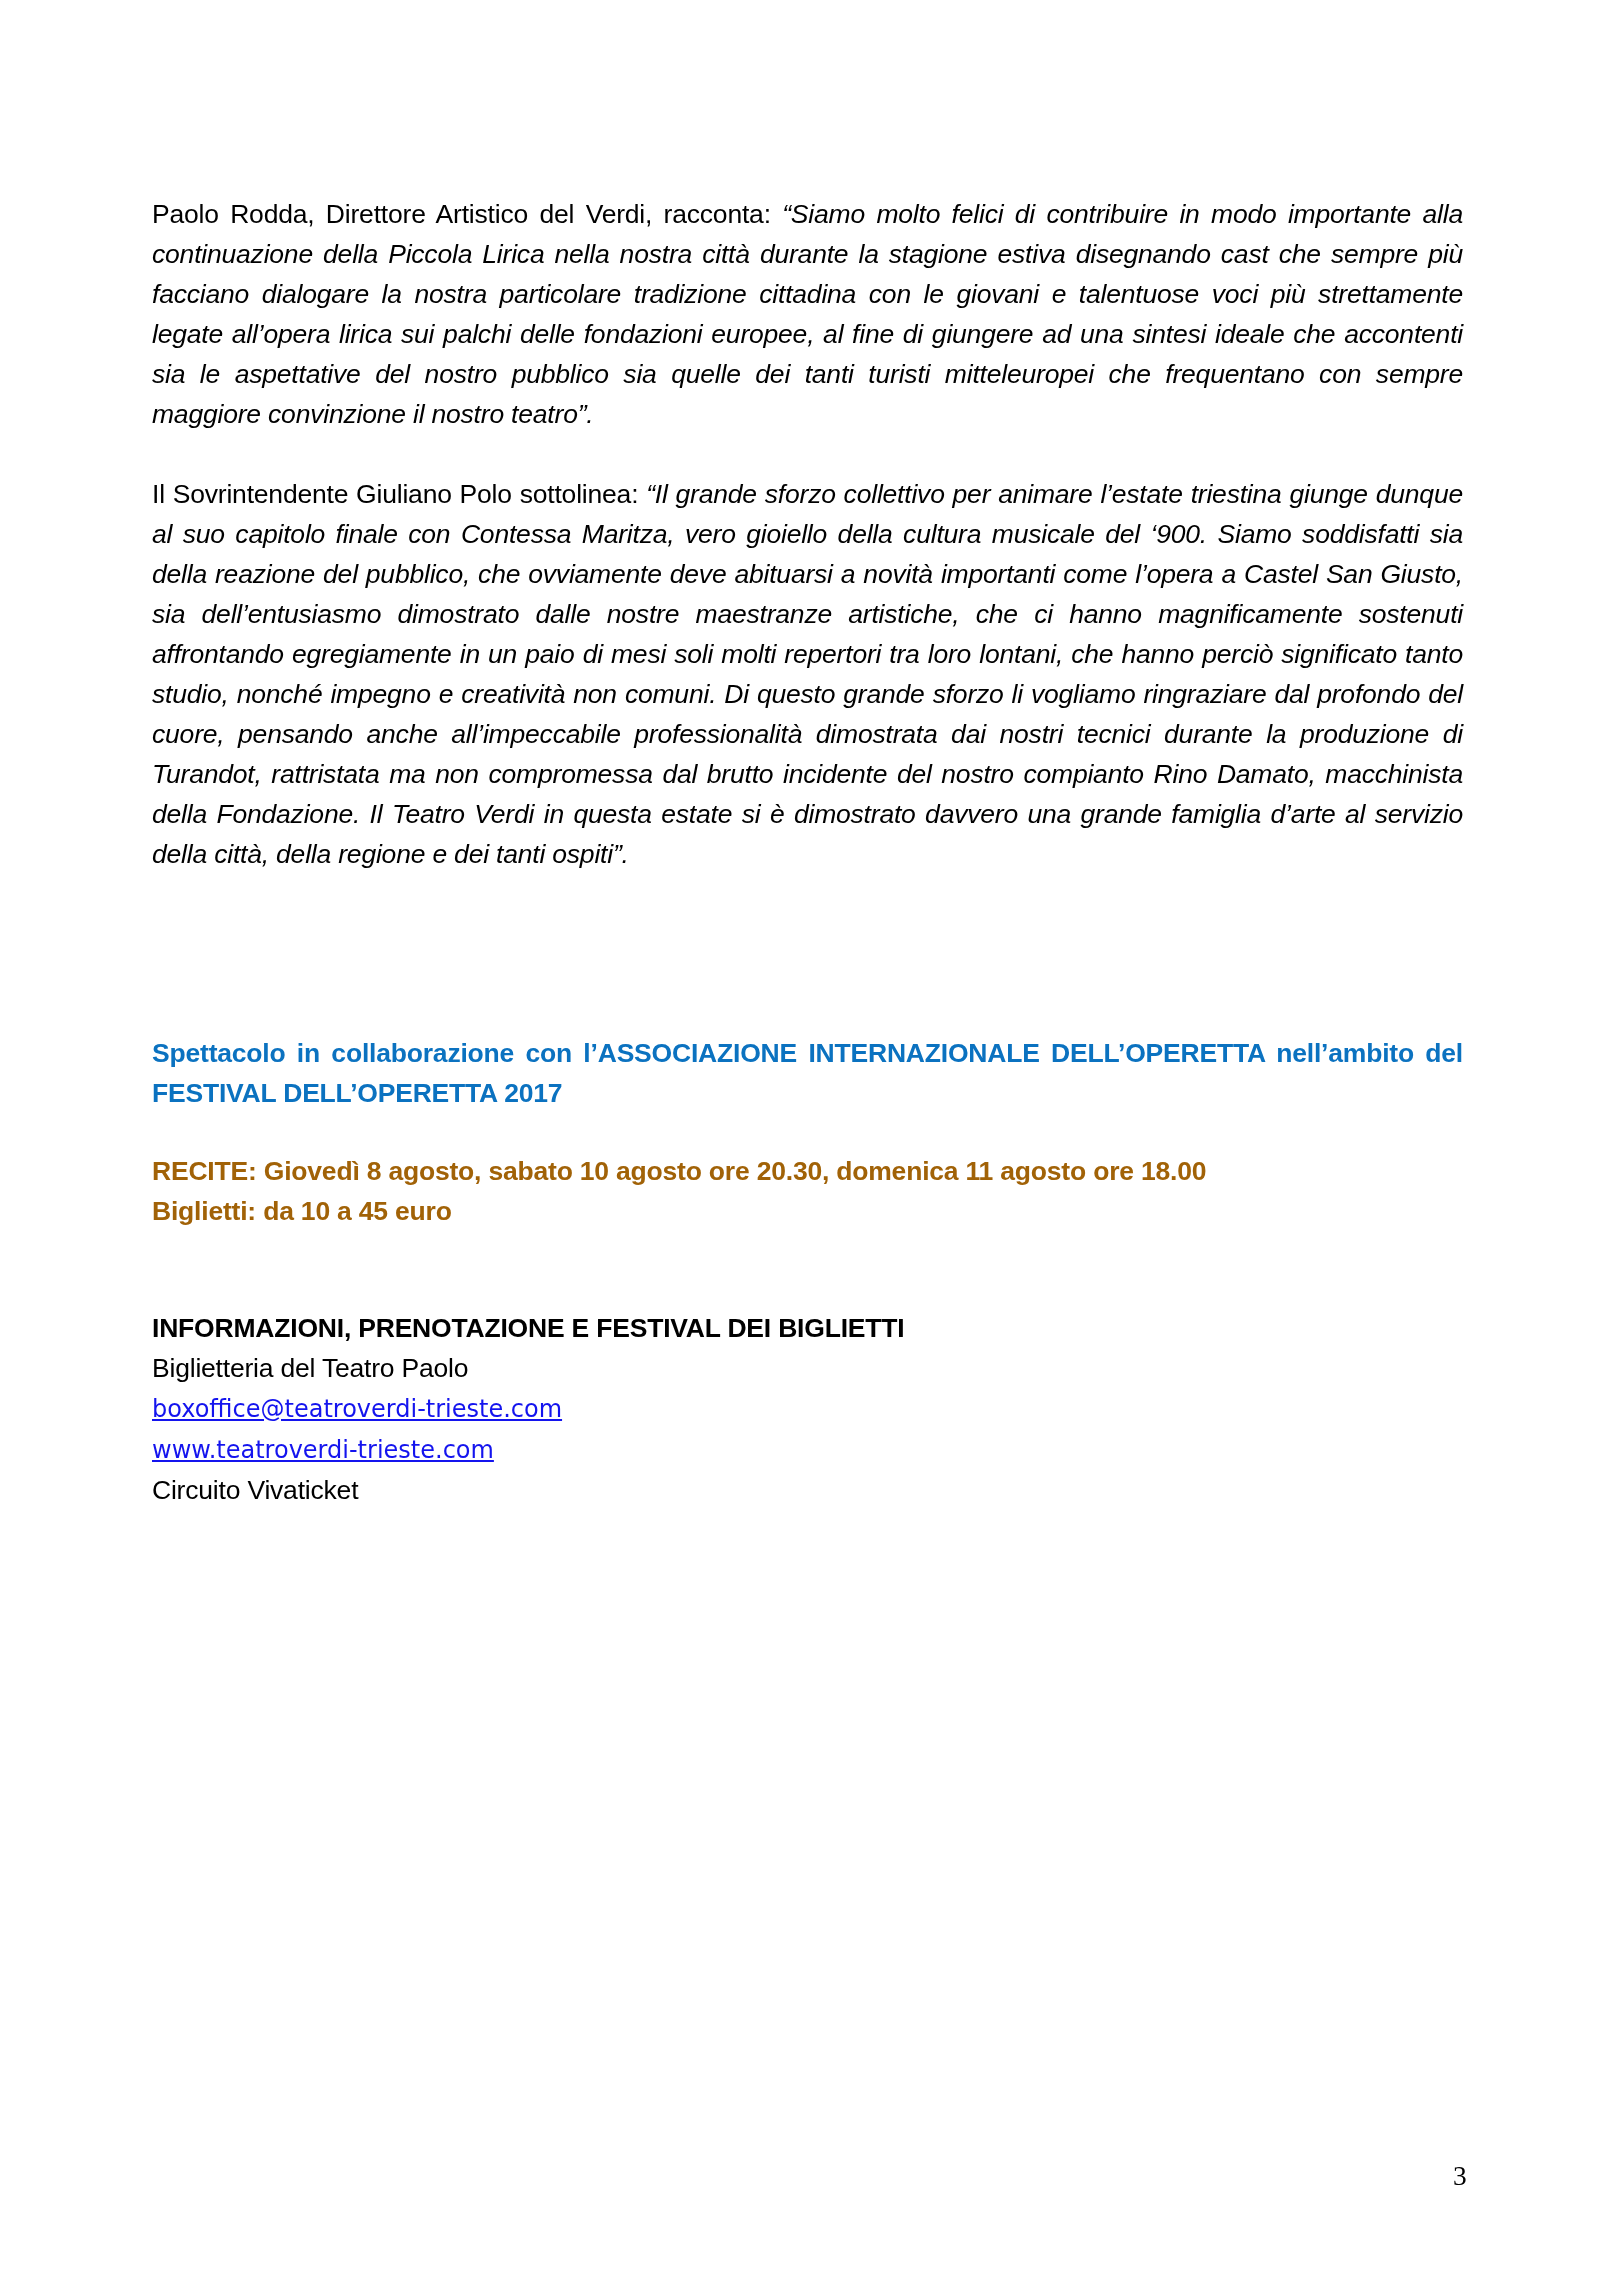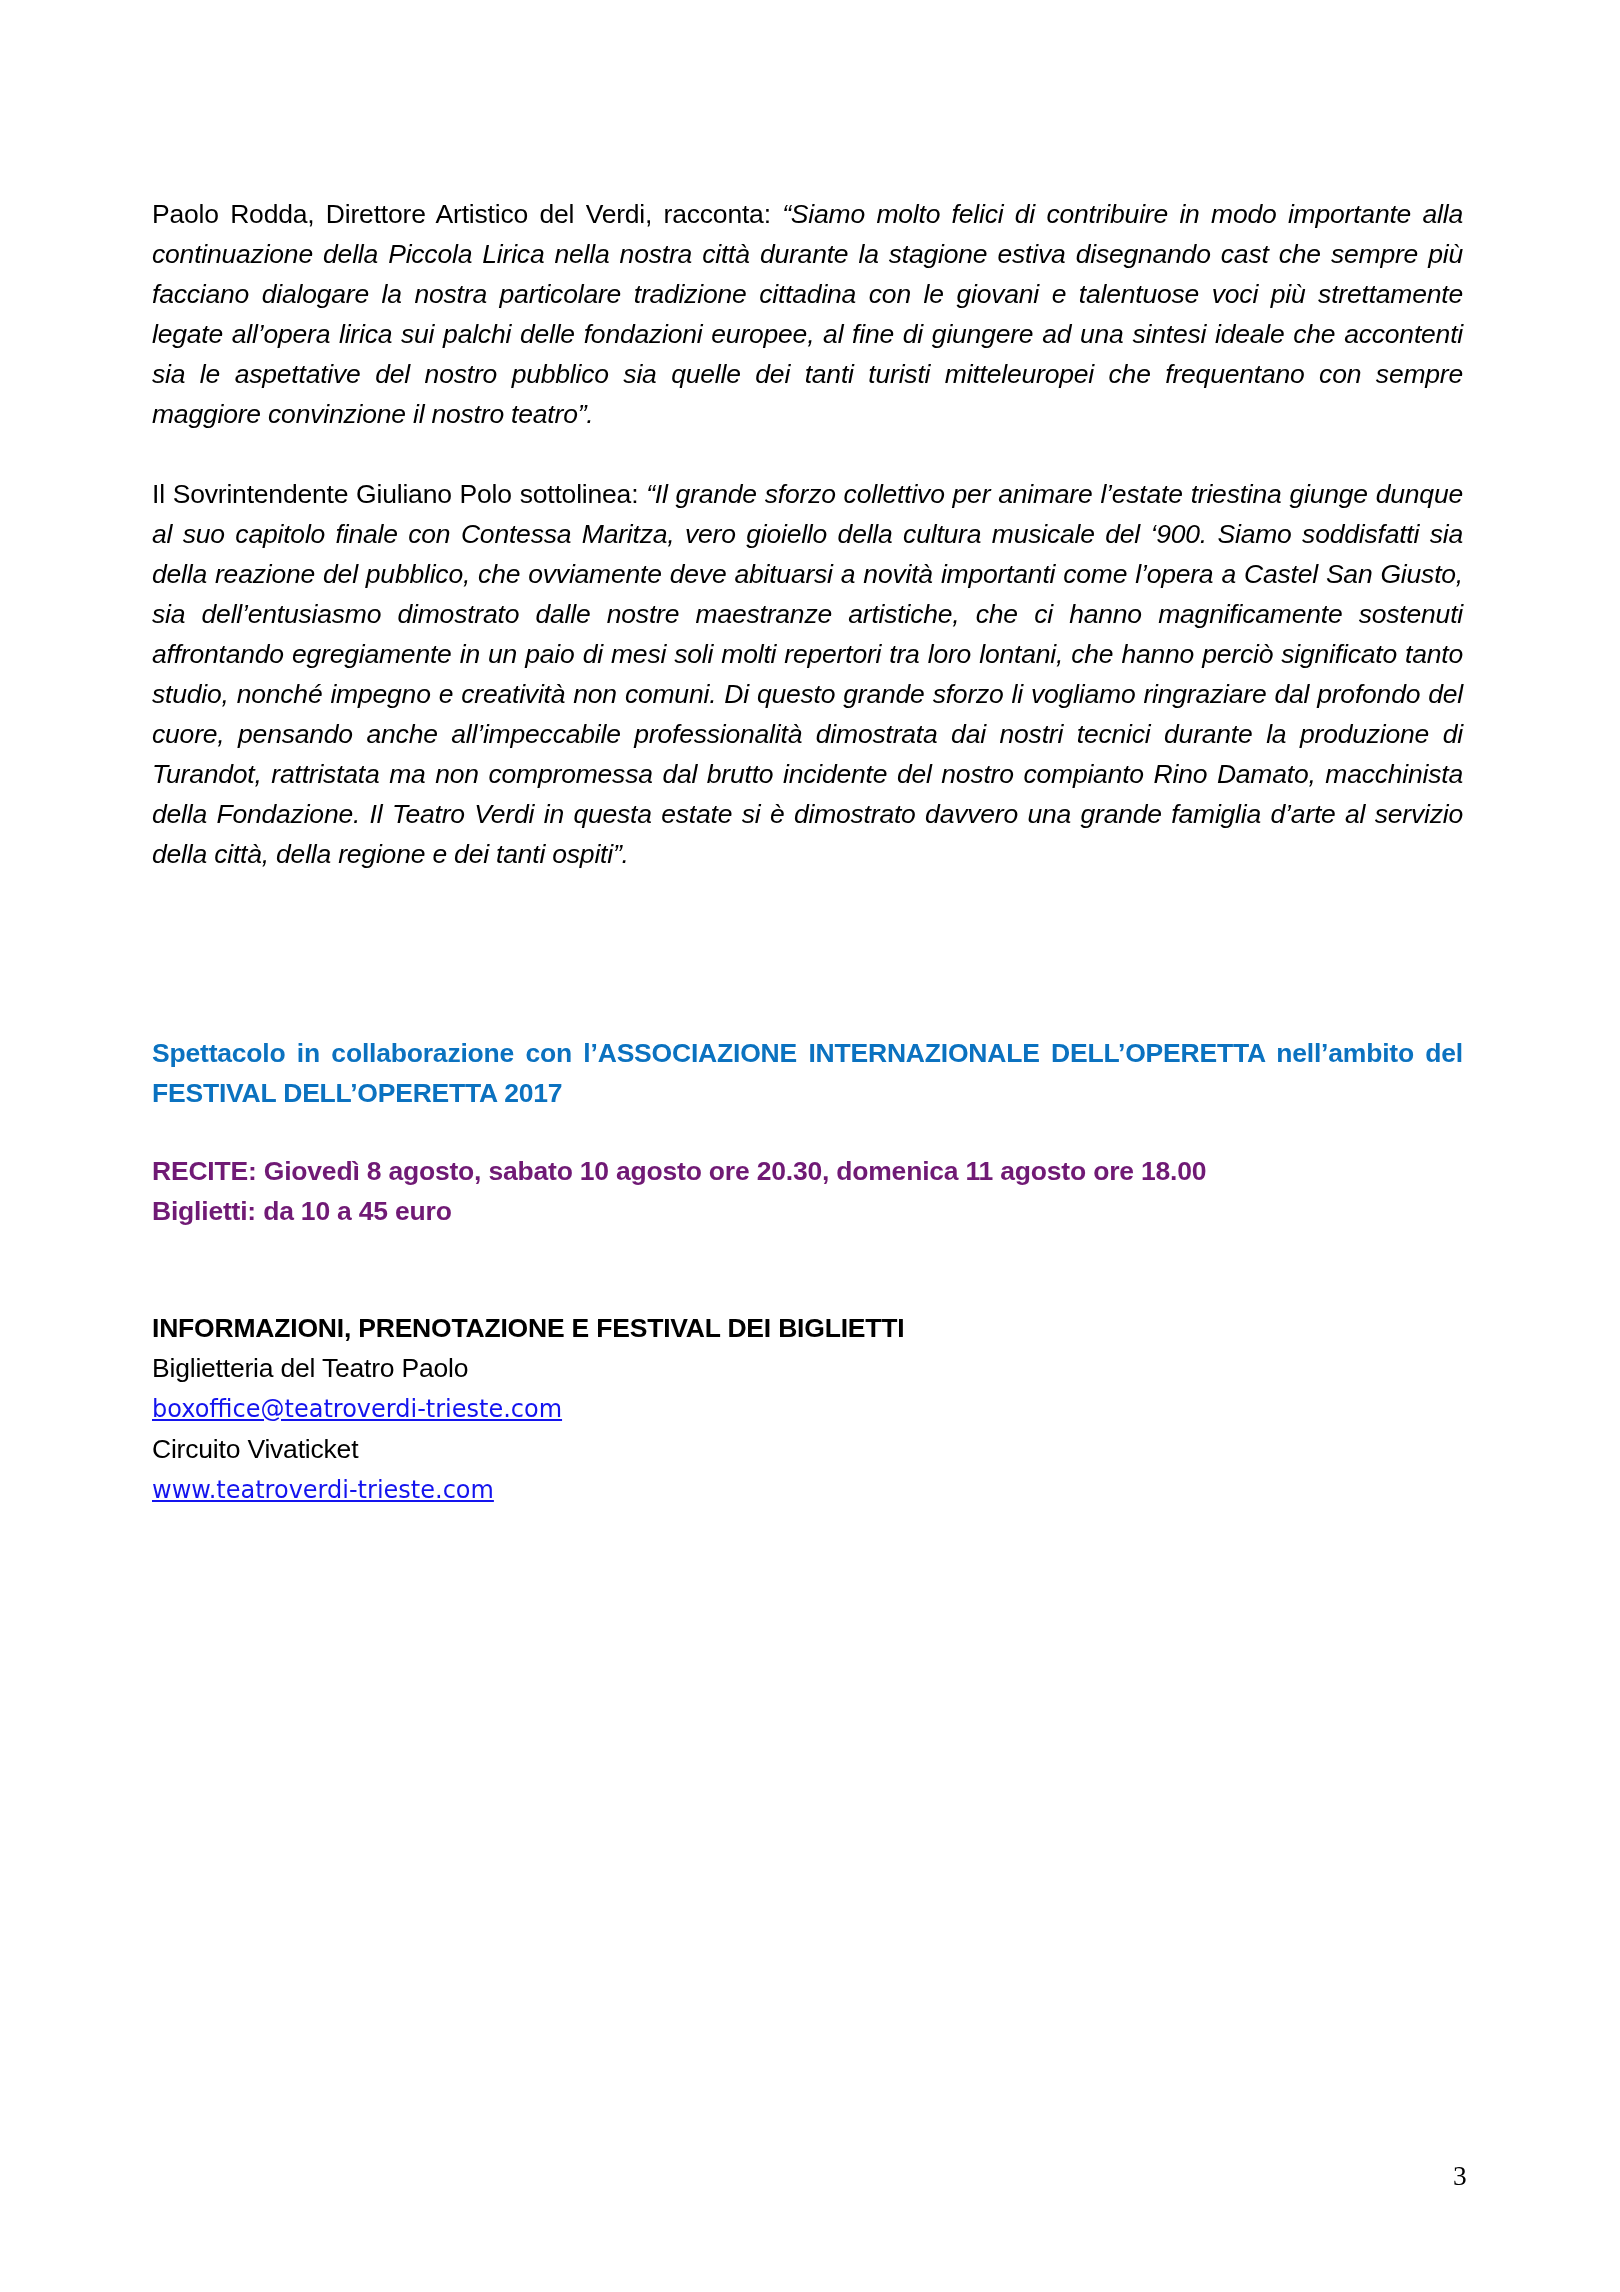--- a/index.html
+++ b/index.html
@@ -31,21 +31,21 @@
   #para-polo { top: 474px; }
   #collab {
     top: 1033px;
     font-weight: 700;
     color: #0B72C0;
     text-align: justify;
   }
   #sched {
     top: 1151px;
     font-weight: 700;
-    color: #701a75;
+    color: #a16207;
   }
   #info { top: 1308px; }
   #info .line { min-height: 40px; }
   .link {
     color: #1414EE;
     text-decoration: underline;
     font-family: "DejaVu Sans", sans-serif;
     font-size: 24px;
     letter-spacing: 0;
     cursor: pointer;
@@ -72,20 +72,20 @@
 
   <div class="block" id="sched">
     <div class="line">RECITE: Giovedì 8 agosto, sabato 10 agosto ore 20.30, domenica 11 agosto ore 18.00</div>
     <div class="line">Biglietti: da 10 a 45 euro</div>
   </div>
 
   <div class="block" id="info">
     <div class="line bold">INFORMAZIONI, PRENOTAZIONE E FESTIVAL DEI BIGLIETTI</div>
     <div class="line">Biglietteria del Teatro Paolo</div>
     <div class="line"><a class="link">boxoffice@teatroverdi-trieste.com</a></div>
+    <div class="line"><a class="link">www.teatroverdi-trieste.com</a></div>
     <div class="line">Circuito Vivaticket</div>
-    <div class="line"><a class="link">www.teatroverdi-trieste.com</a></div>
   </div>
 
   <div id="page-number">3</div>
 
 </div>
 
 
 </body></html>

